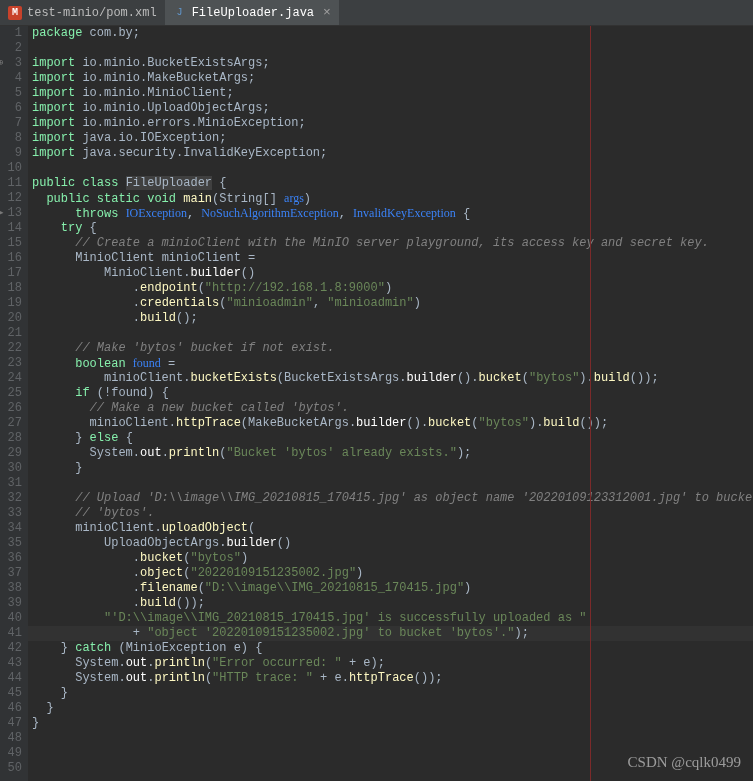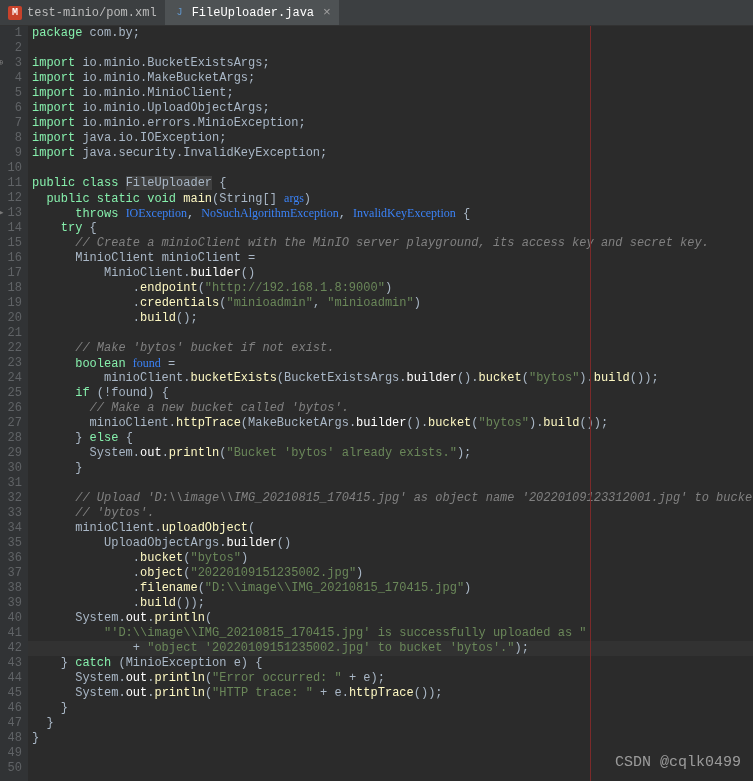--- a/index.html
+++ b/index.html
@@ -73,21 +73,21 @@
 .stat { color: #ffffff; }
 .hl { background: #404040; }
 .cursor-line { background: #323232; }
 .watermark {
   position: absolute;
   bottom: 10px;
   right: 12px;
   color: #c0c0c0;
   font-size: 15px;
   opacity: 0.75;
-  font-family: Liberation Mono, monospace;
+  font-family: Liberation Serif, serif;
 }
 </style>
 </head>
 <body>
 
 <div class="tab-bar">
   <div class="tab">
     <span class="tab-icon maven-icon">M</span>
     <span>test-minio/pom.xml</span>
   </div>
@@ -186,21 +186,20 @@
     <div class="line"><span>      }</span></div>
     <div class="line"></div>
     <div class="line"><span class="cmt">      // Upload 'D:\\image\\IMG_20210815_170415.jpg' as object name '20220109123312001.jpg' to bucket</span></div>
     <div class="line"><span class="cmt">      // 'bytos'.</span></div>
     <div class="line"><span>      minioClient.</span><span class="fn">uploadObject</span><span>(</span></div>
     <div class="line"><span>          </span><span class="cls">UploadObjectArgs</span><span>.</span><span class="stat">builder</span><span>()</span></div>
     <div class="line"><span>              .</span><span class="fn">bucket</span><span>(</span><span class="str">"bytos"</span><span>)</span></div>
     <div class="line"><span>              .</span><span class="fn">object</span><span>(</span><span class="str">"20220109151235002.jpg"</span><span>)</span></div>
     <div class="line"><span>              .</span><span class="fn">filename</span><span>(</span><span class="str">"D:\\image\\IMG_20210815_170415.jpg"</span><span>)</span></div>
     <div class="line"><span>              .</span><span class="fn">build</span><span>());</span></div>
-    <div class="line"><span>      </span><span class="cls">System</span><span>.</span><span class="stat">out</span><span>.</span><span class="fn">println</span><span>(</span></div>
     <div class="line"><span>          </span><span class="str">"'D:\\image\\IMG_20210815_170415.jpg' is successfully uploaded as "</span></div>
     <div class="line cursor-line"><span>              + </span><span class="str">"object '20220109151235002.jpg' to bucket 'bytos'."</span><span>);</span></div>
     <div class="line"><span>    } </span><span class="kw">catch </span><span>(</span><span class="cls">MinioException</span><span> e) {</span></div>
     <div class="line"><span>      </span><span class="cls">System</span><span>.</span><span class="stat">out</span><span>.</span><span class="fn">println</span><span>(</span><span class="str">"Error occurred: "</span><span> + e);</span></div>
     <div class="line"><span>      </span><span class="cls">System</span><span>.</span><span class="stat">out</span><span>.</span><span class="fn">println</span><span>(</span><span class="str">"HTTP trace: "</span><span> + e.</span><span class="fn">httpTrace</span><span>());</span></div>
     <div class="line"><span>    }</span></div>
     <div class="line"><span>  }</span></div>
     <div class="line"><span>}</span></div>
     <div class="line"></div>
   </div>

